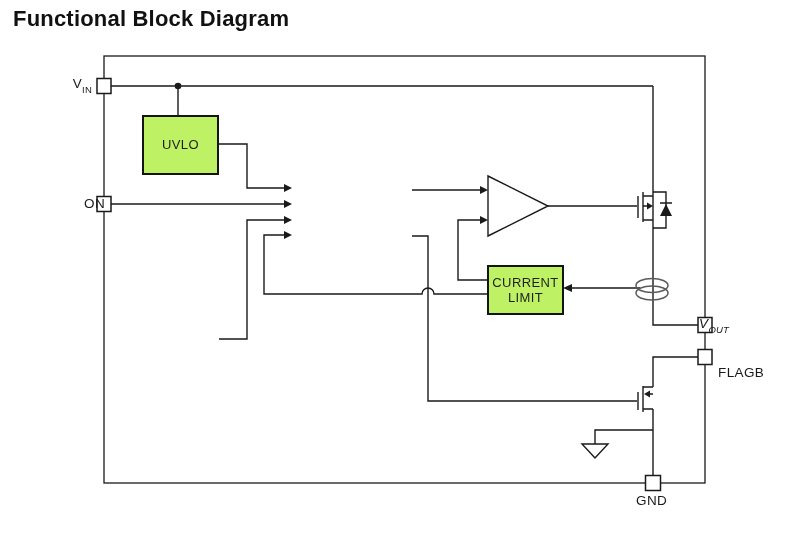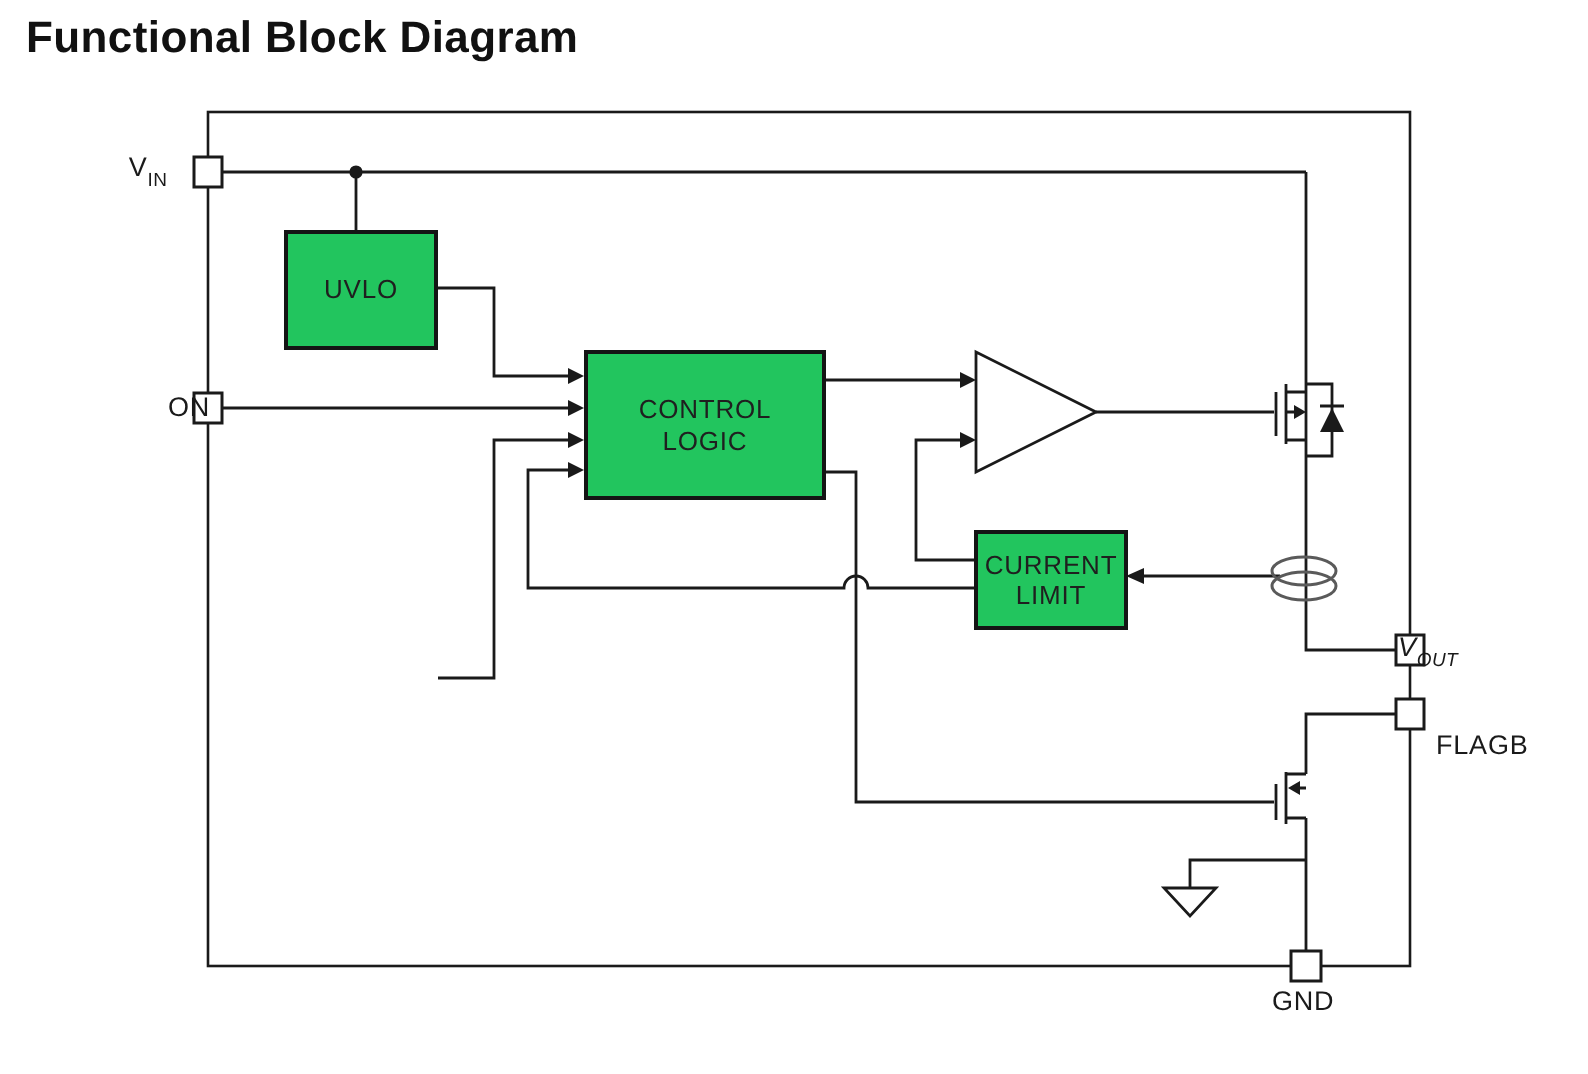--- a/index.html
+++ b/index.html
@@ -6,34 +6,34 @@
   .stage{
     position:relative;width:794px;height:537px;background:#ffffff;
     font-family:"Liberation Sans", sans-serif;color:#1a1a1a;overflow:hidden;
   }
   .page-title{
     position:absolute;left:13px;top:6px;font-size:22px;font-weight:bold;
     letter-spacing:.2px;color:#111;white-space:nowrap;
   }
   svg.diagram{position:absolute;left:0;top:0;}
   .block{
-    position:absolute;box-sizing:border-box;border:2.5px solid #141414;background:#22c55e;
+    position:absolute;box-sizing:border-box;border:2.5px solid #141414;background:#bef264;
     display:flex;flex-direction:column;align-items:center;justify-content:center;
     font-size:13px;line-height:15.5px;letter-spacing:.4px;color:#1f1f1f;text-align:center;
     white-space:nowrap;
   }
   .blk-uvlo{left:142px;top:115px;width:77px;height:60px;}
   .blk-logic{left:292px;top:175px;width:121px;height:75px;}
   .blk-thermal{left:128px;top:310px;width:92px;height:61px;}
   .blk-climit{left:487px;top:265px;width:77px;height:50px;}
   .pinlabel{
     position:absolute;font-size:13.5px;letter-spacing:.4px;color:#1a1a1a;white-space:nowrap;
   }
   .pinlabel sub{font-size:9.5px;letter-spacing:.2px;position:relative;top:1px;}
-  .lbl-vin{left:56px;top:76px;width:36px;text-align:center;}
+  .lbl-vin{left:56px;top:76px;width:36px;text-align:right;}
   .lbl-on{left:84px;top:196px;}
   .lbl-vout{left:699px;top:316px;font-style:italic;}
   .lbl-flagb{left:718px;top:349px;margin-top:16px;}
   .lbl-gnd{left:636px;top:493px;width:34px;}
 </style>
 </head>
 <body>
 
 <div class="stage">
 
@@ -86,24 +86,20 @@
       <rect x="698" y="317.5" width="14" height="15"></rect>
       <rect x="698" y="349.5" width="14" height="15"></rect>
       <rect x="645.5" y="475.5" width="15" height="15"></rect>
     </g>
   </svg>
 
   <div class="block blk-uvlo">
     <div>UVLO</div>
   </div>
 
-  <div class="block blk-logic">
-    <div>CONTROL</div>
-    <div>LOGIC</div>
-  </div>
 
 
   <div class="block blk-climit">
     <div>CURRENT</div>
     <div>LIMIT</div>
   </div>
 
   <div class="pinlabel lbl-vin">
     <span>V</span><sub>IN</sub>
   </div>

